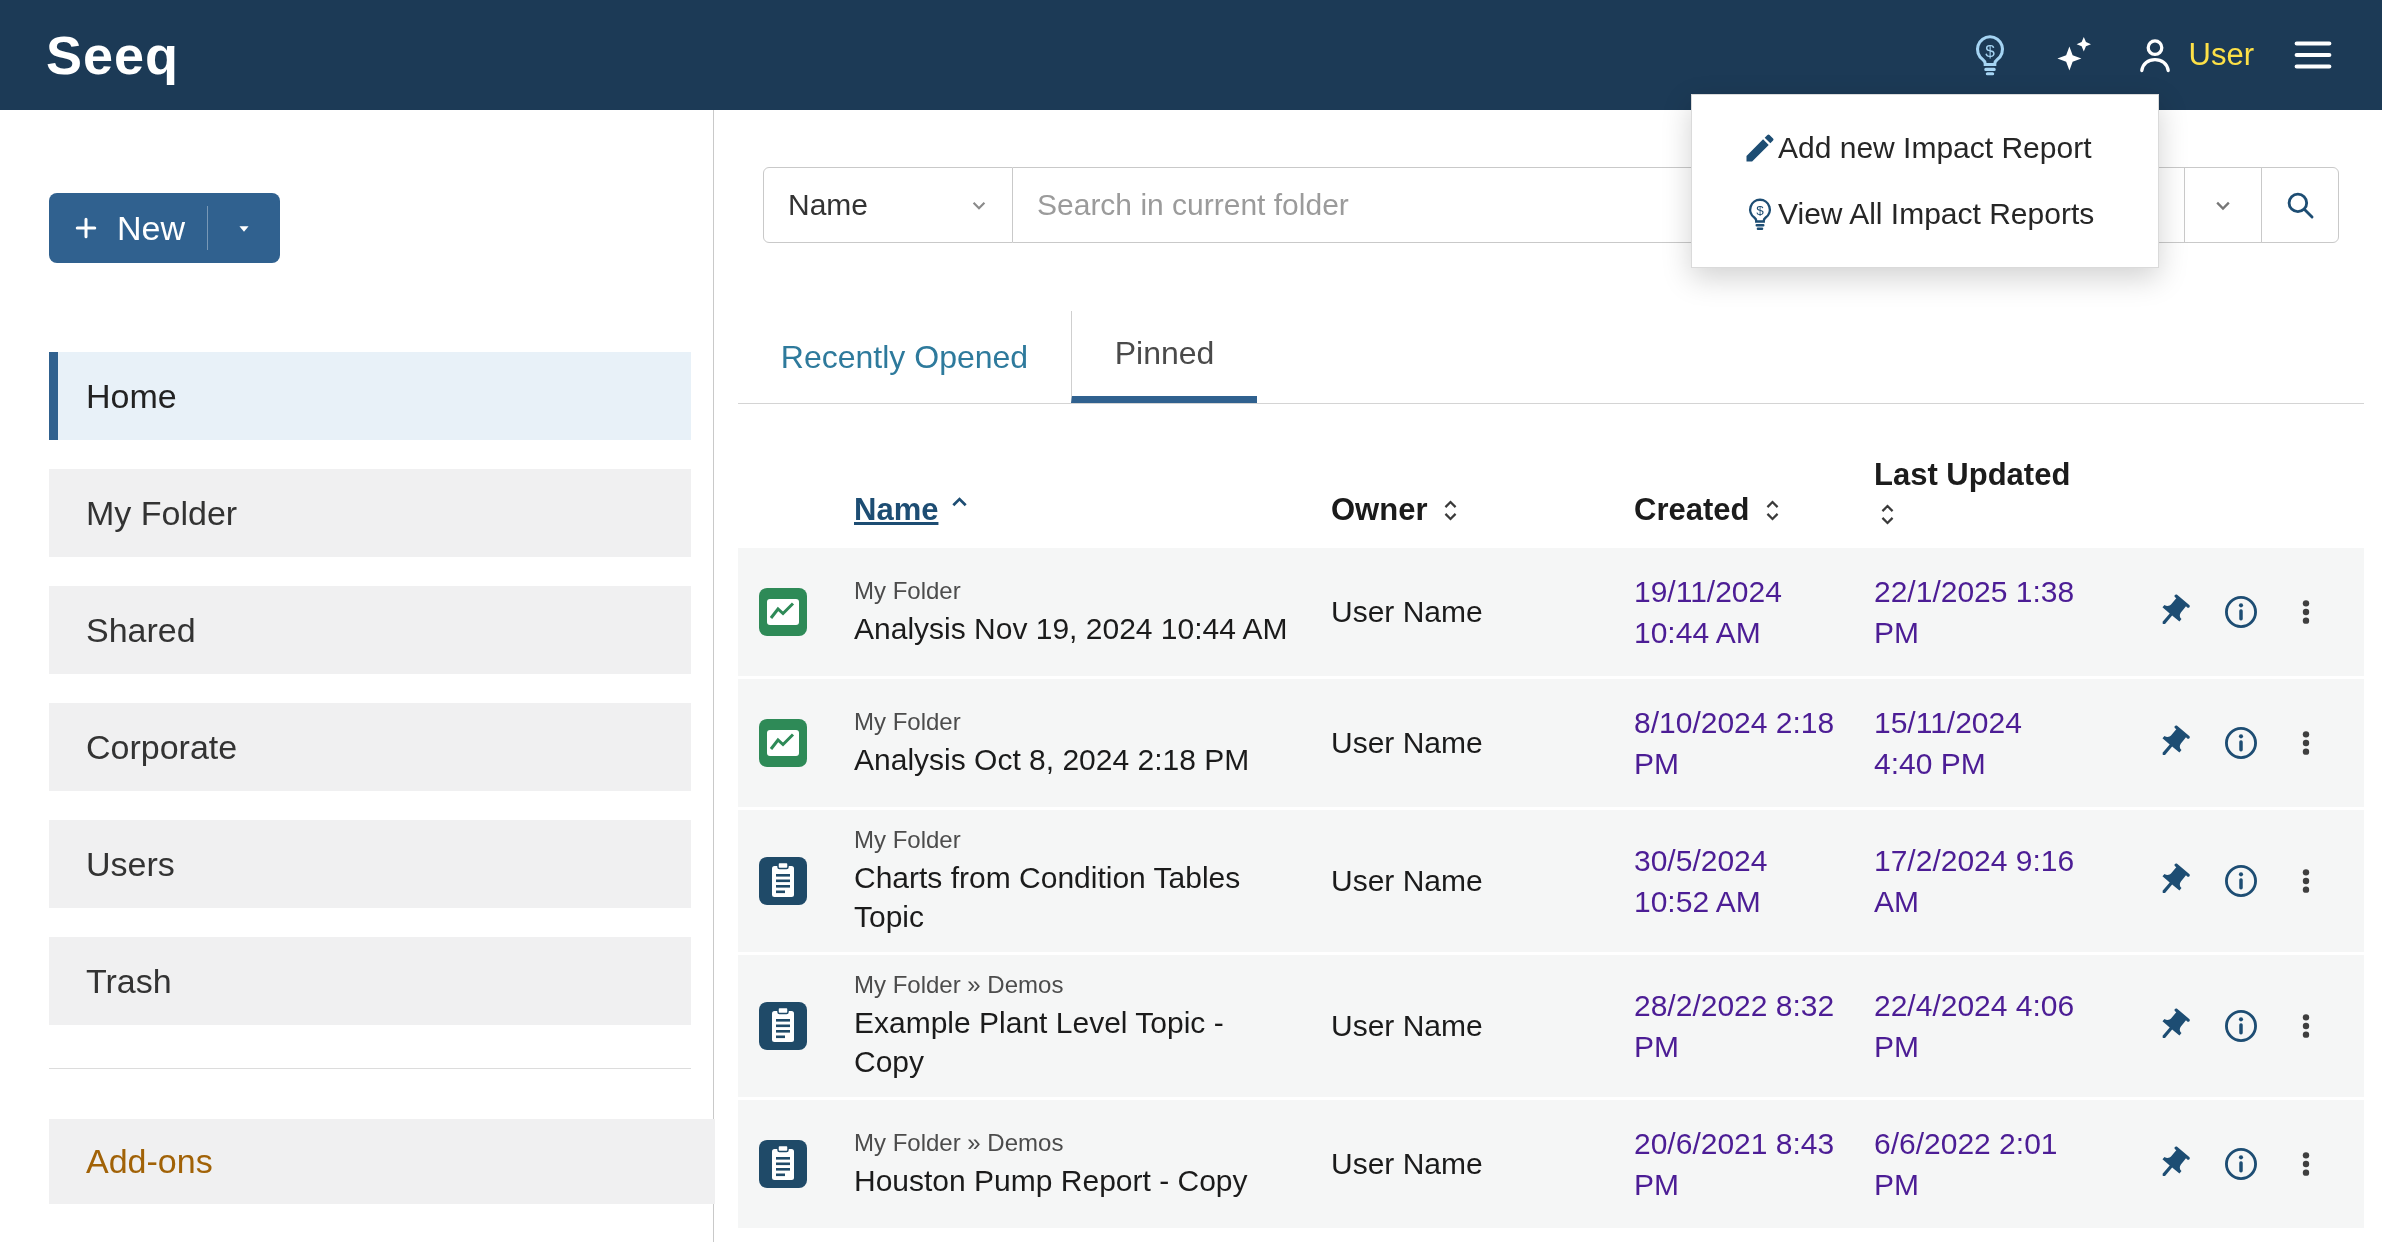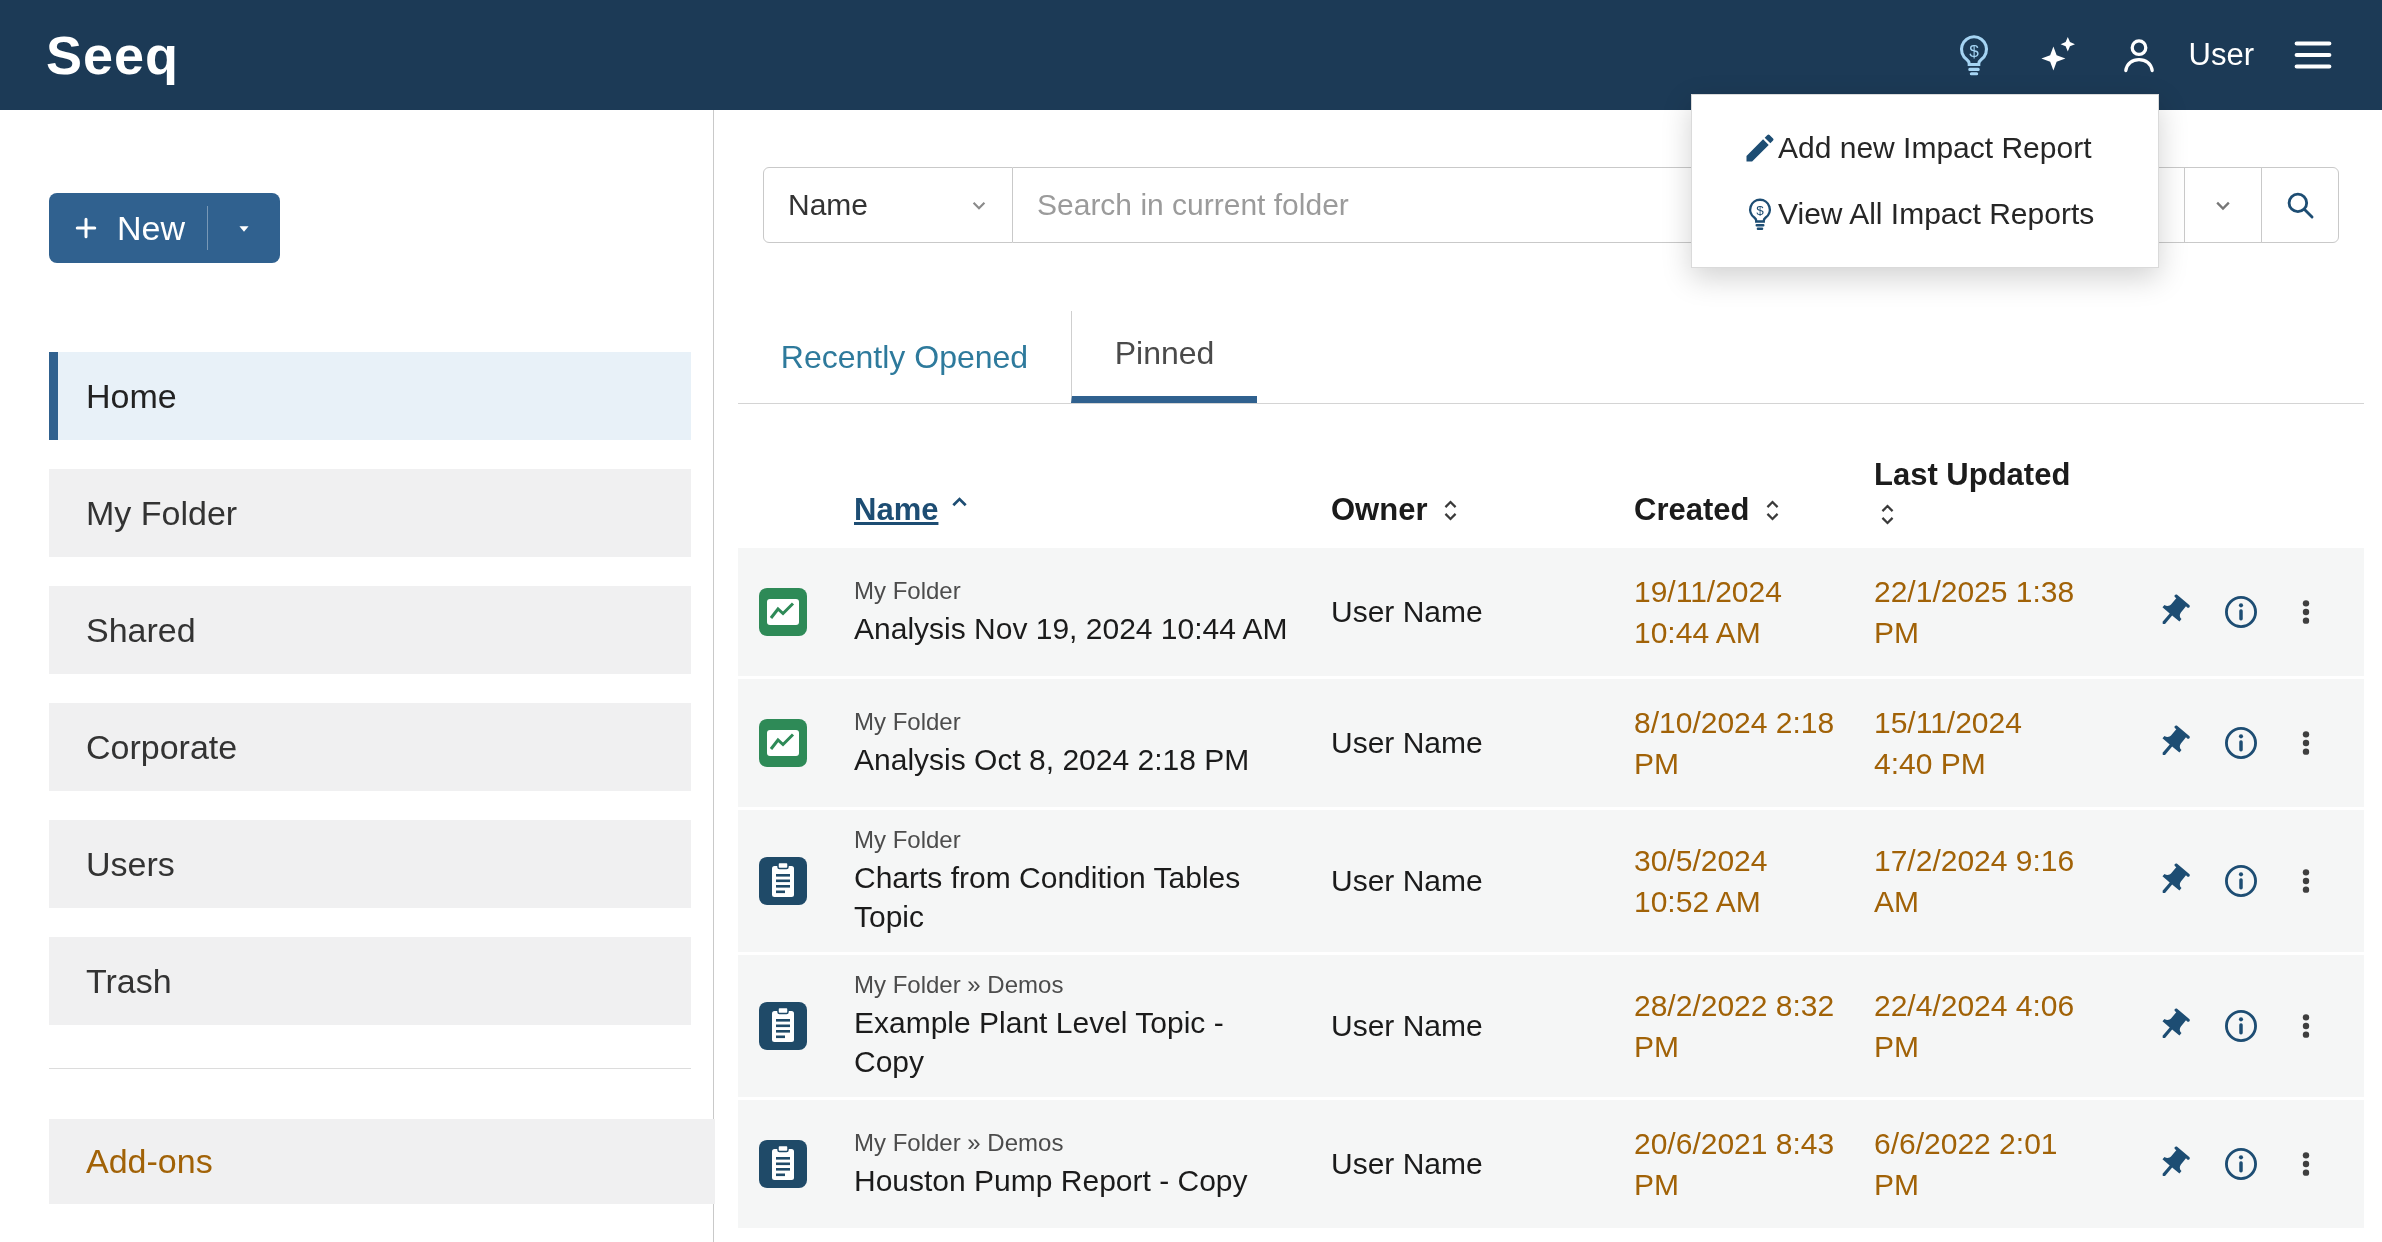--- a/index.html
+++ b/index.html
@@ -25,21 +25,21 @@
 
   
   .navbar{
     position:absolute; top:0; left:0; width:100%; height:110px;
     background:var(--navbar-bg); display:flex; align-items:center;
     padding:0 42px 1px 46px; z-index:10;
   }
   .brand{ color:#fff; font-size:54px; font-weight:bold; letter-spacing:1px; cursor:pointer; }
   .nav-right{ margin-left:auto; display:flex; align-items:center; gap:28px; }
   .nav-btn{ display:flex; align-items:center; padding:4px; }
-  .user-btn span{ color:#ffffff; font-size:31px; margin-left:28px; }
+  .user-btn span{ color:#fde047; font-size:31px; margin-left:12px; }
 
   
   .impact-menu{
     position:absolute; top:94px; left:1691px; width:468px; background:#fff;
     border:1px solid #dadada; box-shadow:0 10px 28px rgba(0,0,0,0.18);
     z-index:40; padding:20px 0;
   }
   .menu-item{
     display:flex; align-items:center; height:66px;
     padding:0 24px 0 50px; font-size:30px; color:#262626; cursor:pointer;
@@ -135,21 +135,21 @@
   .tile{
     width:48px; height:48px; border-radius:8px;
     display:flex; align-items:center; justify-content:center;
   }
   .tile.analysis{ background:var(--tile-green); }
   .tile.topic{ background:var(--tile-navy); }
 
   .doc-path{ font-size:24px; color:#4c4c4c; margin-bottom:4px; cursor:pointer; }
   .doc-name{ font-size:30px; color:#1b1b1b; line-height:1.3; max-width:445px; cursor:pointer; }
   .col-owner{ color:#1b1b1b; }
-  .date-txt{ line-height:1.38; color:#a16207; }
+  .date-txt{ line-height:1.38; color:#4c1d95; }
   .col-created .date-txt{ max-width:208px; }
   .col-updated .date-txt{ max-width:212px; }
 
   .col-actions{ display:flex; align-items:center; gap:30px; }
   .act{ padding:0; display:flex; }
   .act.pin  svg{ color:var(--accent-navy); }
   .act.info svg{ color:var(--accent-navy); }
   .act.kebab svg{ color:#3f3f3f; }
 </style>
 </head>

